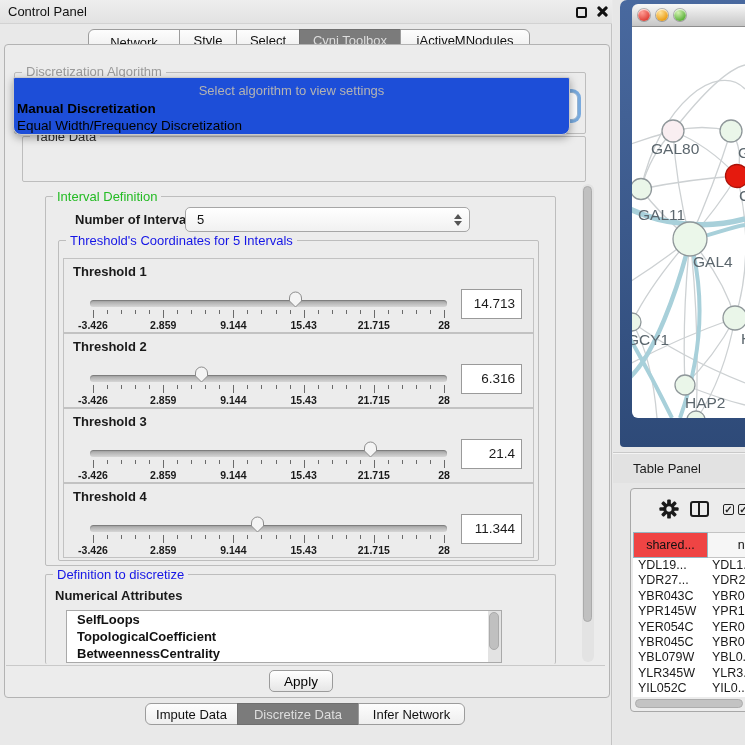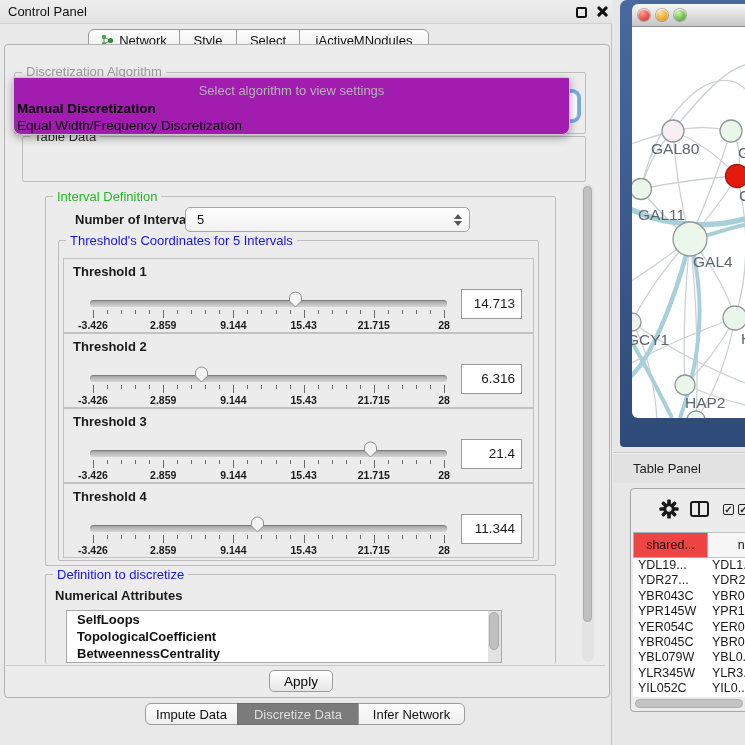--- a/index.html
+++ b/index.html
@@ -17,21 +17,21 @@
     border:2px solid #111; border-radius:2px; }
   #close-ic { position:absolute; left:595px; top:5px; width:13px; height:13px; }
   #close-ic:before,#close-ic:after { content:""; position:absolute; left:6px; top:0;
     width:3px; height:13px; background:#111; border-radius:1px; }
   #close-ic:before { transform:rotate(45deg);} #close-ic:after{ transform:rotate(-45deg);}
 
   
   .seg-bar { position:absolute; display:flex; }
   .seg { height:22px; background:linear-gradient(#fdfdfd,#eeeeee);
     border:1px solid #9c9c9c; margin-left:-1px; font-size:13px; display:flex;
-    align-items:center; justify-content:center; color:#111; gap:5px; white-space:nowrap; }
+    align-items:center; justify-content:center; color:#111; gap:5px; white-space:nowrap;flex-direction:column; }
   .seg:first-child { border-radius:6px 0 0 6px; margin-left:0; }
   .seg:last-child { border-radius:0 6px 6px 0; }
   .seg.selected { background:#7b7b7b; color:#dedede; border-color:#6f6f6f; }
   #tabbar-top { left:88px; top:29px; }
   #tabbar-bottom { left:145px; top:703px; }
 
   #content-panel { position:absolute; left:4px; top:44px; width:606px; height:654px;
     background:#ececec; border:1px solid #b3b3b3; border-radius:4px; }
 
   
@@ -51,21 +51,21 @@
     border-left:4px solid transparent; border-right:4px solid transparent; }
   .spinner:before { top:1px; border-bottom:5px solid #555; }
   .spinner:after { bottom:1px; border-top:5px solid #555; }
 
   
   #focus-combo { position:absolute; left:30px; top:92px; width:548px; height:28px;
     background:#fff; border-radius:6px; box-shadow:0 0 0 3px #79aade; border:1px solid #98b6d4; }
 
   
   #algo-popup { position:absolute; left:13px; top:77px; width:557px; height:58px;
-    background:#a21caf; border:1px solid #c9c9c9; border-radius:2px 2px 8px 8px;
+    background:#1d4ed8; border:1px solid #c9c9c9; border-radius:2px 2px 8px 8px;
     box-shadow:0 3px 8px rgba(0,0,0,.35); z-index:30; }
   #popup-hint { position:absolute; left:0; top:5px; width:100%; text-align:center;
     color:#b3b3b3; font-size:13px; }
   .popup-item { position:absolute; left:3px; font-size:13.5px; color:#000; white-space:nowrap; }
 
   
   .sb-track { position:absolute; background:#e3e3e3; border-radius:6px; }
   .sb-thumb { position:absolute; background:#c0c0c0; border-radius:5px; border:1px solid #ababab; }
 
   
@@ -163,20 +163,23 @@
         <circle cx="3" cy="10" r="2.2" fill="#3fae49"></circle>
         <circle cx="9.5" cy="6.5" r="2.6" fill="#2f8e3a"></circle>
       </svg>
       <span>Network</span>
     </div>
     <div class="seg" style="width:58px">
       <span>Style</span>
       </div>
     <div class="seg" style="width:64px">
       <span>Select</span>
+      </div>
+    <div class="seg selected" style="width:102px">
+      <span>Cyni Toolbox</span>
       </div>
     <div class="seg" style="width:130px">
       <span>jActiveMNodules</span>
       </div>
   </div>
 
   <div id="content-panel"></div>
 
   <div class="group" style="left:14px; top:72px; width:572px; height:62px;"></div>
   <span class="group-title t-gray" style="left:22px; top:64px;">Discretization Algorithm</span>

